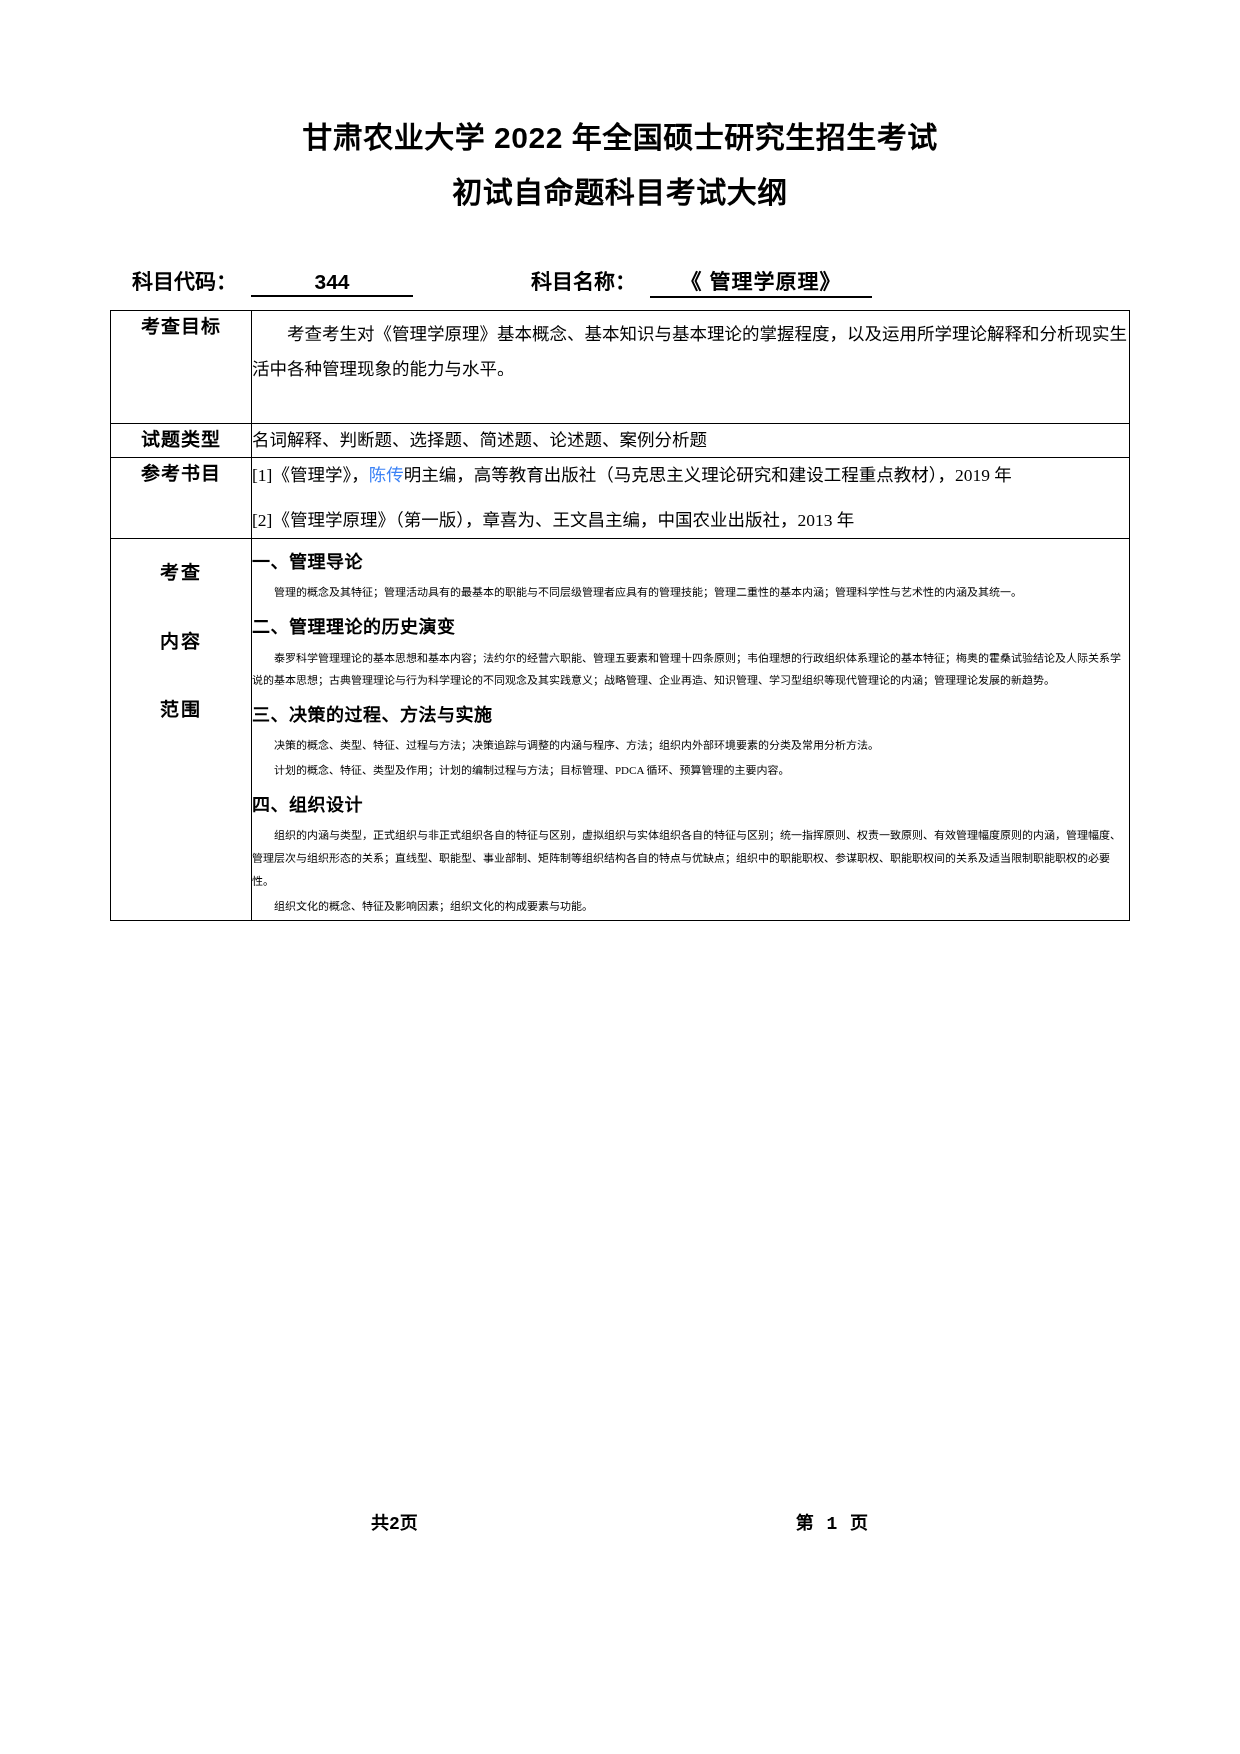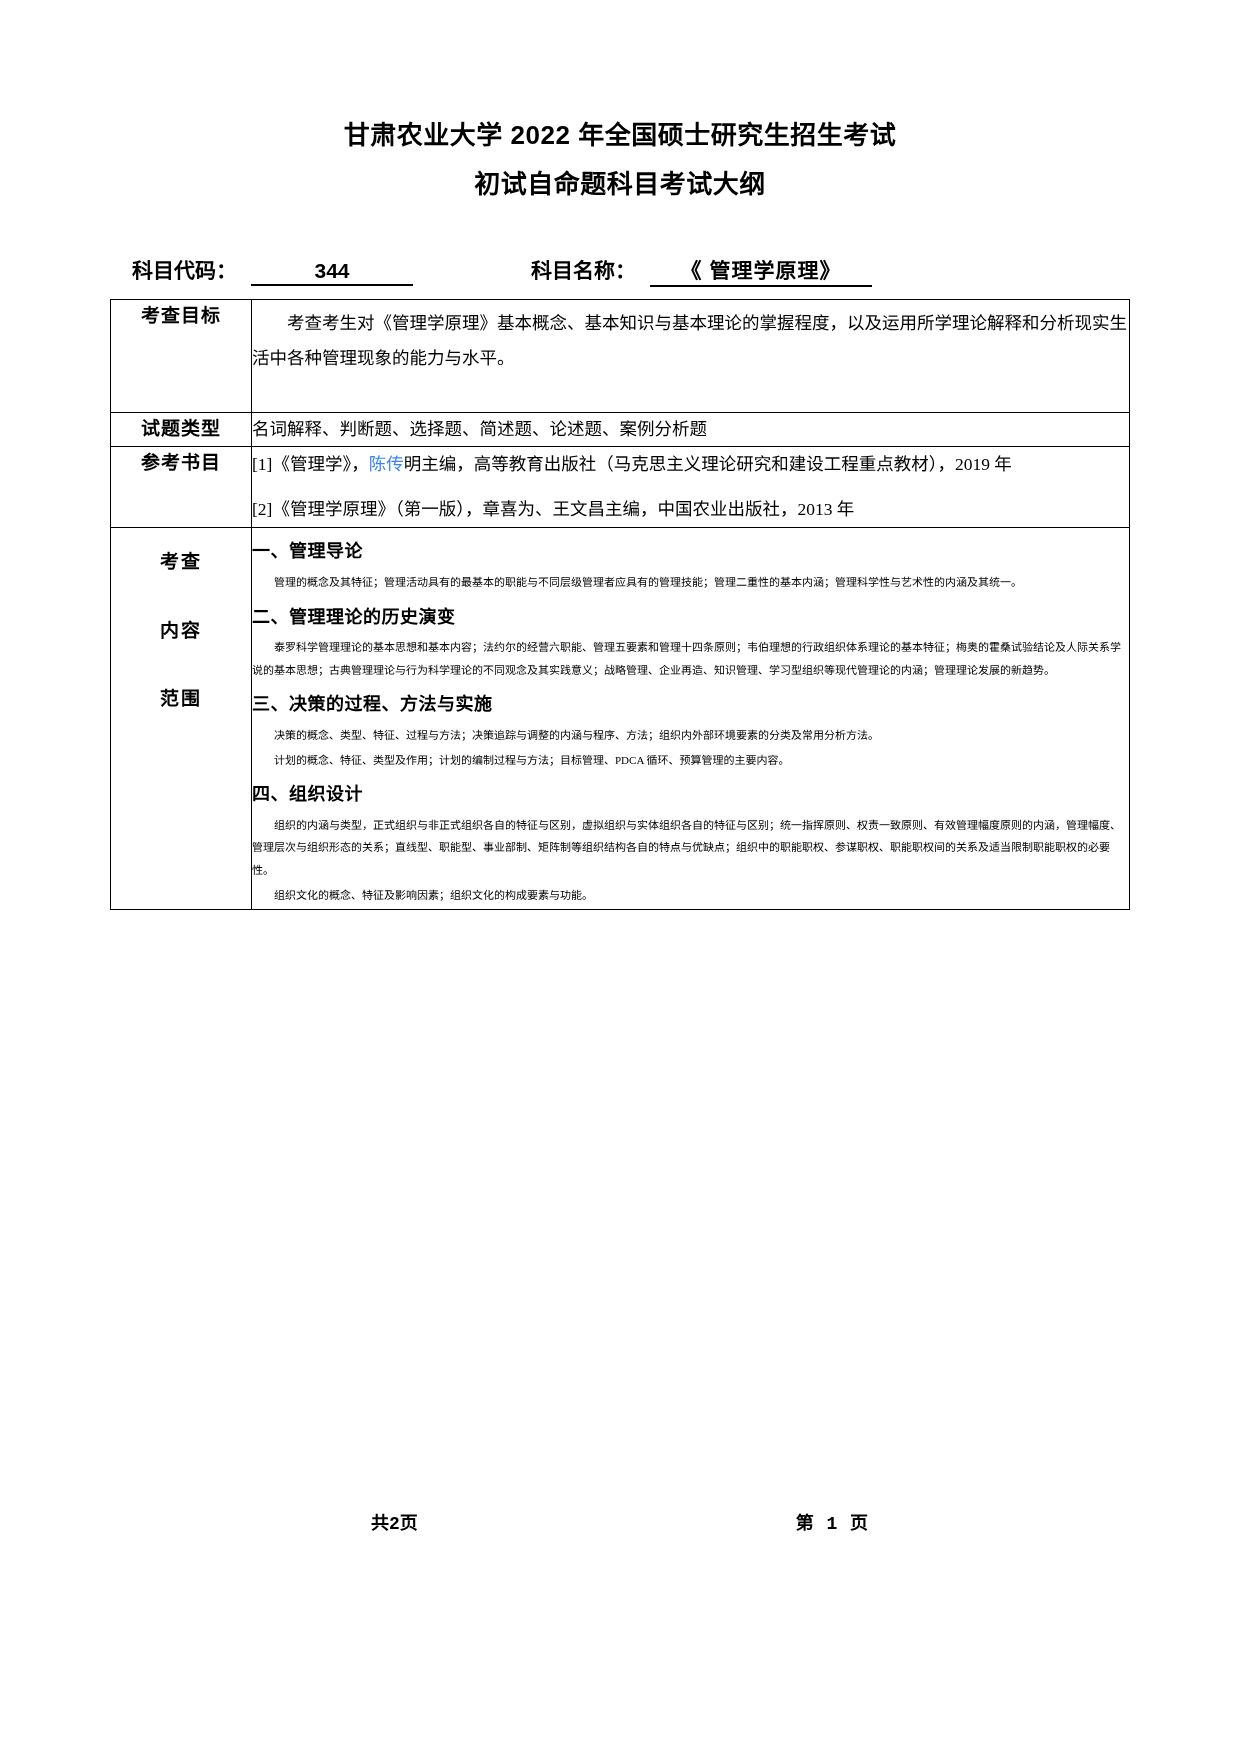--- a/index.html
+++ b/index.html
@@ -23,29 +23,29 @@
     padding: 118px 110px 0 110px;
   }
 
   
   .doc-title-block {
     text-align: center;
   }
   .doc-title {
     font-family: "Liberation Sans", "DejaVu Sans", sans-serif;
     font-weight: bold;
-    font-size: 26px;
+    font-size: 30px;
     letter-spacing: 0.5px;
     line-height: 1.35;
     margin: 0 0 6px 0;
   }
   .doc-subtitle {
     font-family: "Liberation Sans", "DejaVu Sans", sans-serif;
     font-weight: bold;
-    font-size: 26px;
+    font-size: 30px;
     letter-spacing: 0.5px;
     line-height: 1.35;
     margin: 14px 0 0 0;
   }
 
   
   .subject-line {
     display: flex;
     align-items: baseline;
     margin: 52px 0 12px 0;

